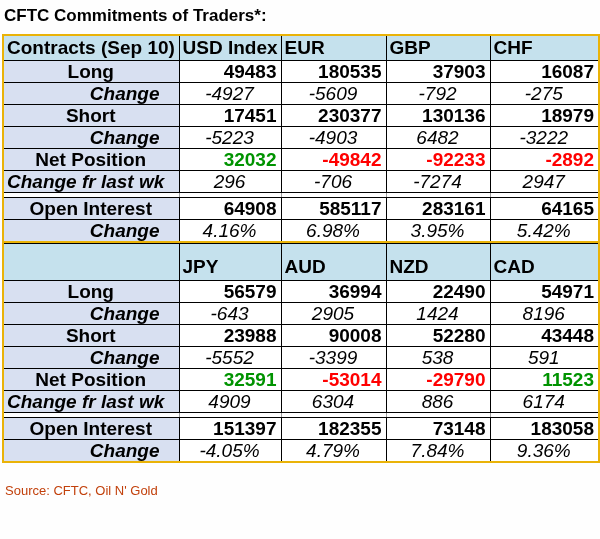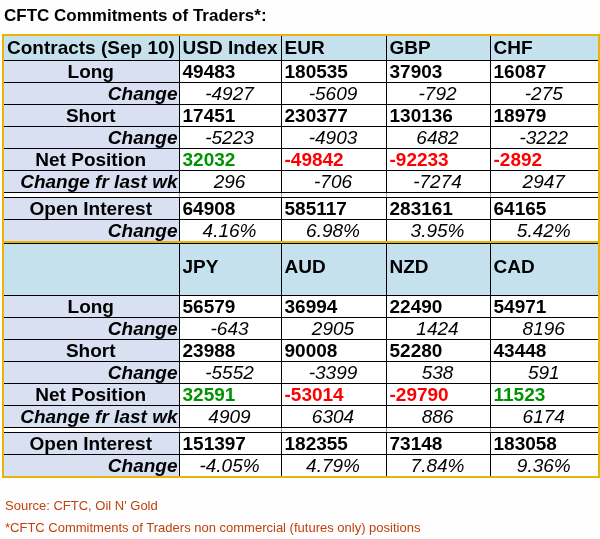--- a/index.html
+++ b/index.html
@@ -14,26 +14,26 @@
 
   col.c0 { width:176px; } col.c1 { width:102px; } col.c2 { width:105px; }
   col.c3 { width:104px; } col.c4 { width:109px; }
 
   td { border:1px solid #000; font-size:19px; font-weight:bold; height:21px;
        line-height:21px; padding:0 4px 0 3px; white-space:nowrap; overflow:hidden;
        background:#fff; }
 
   thead td { background:var(--header-bg,#C5E1ED); }
   .t1 thead td { height:24px; line-height:24px; }
-  .t2 thead td { height:31px; vertical-align:bottom; line-height:17px; padding-bottom:20px; }
+  .t2 thead td { height:31px; vertical-align:bottom; line-height:17px; padding-bottom:5px; }
 
   td.lbl { background:var(--label-bg,#D8E0F1);text-align:center; }
-  tr.change td.lbl { text-align:right; font-style:italic; padding-right:1px; }
+  tr.change td.lbl { text-align:right; font-style:italic; padding-right:19px; }
   tr.change td.val { text-align:center; font-style:italic; font-weight:normal; }
-  tr.value td.val, tr.net td.val { text-align:left; }
+  tr.value td.val, tr.net td.val { text-align:right; }
   tr.net td.pos { color:var(--pos,#009300); }
   tr.net td.neg { color:var(--neg,#FF0000); }
 
   tr.spacer td { height:4px; line-height:4px; padding:0; background:#fff;
                  border-left-color:#9a9a9a; border-right-color:#9a9a9a; }
 
   .footer { margin:17px 0 0 5px; font-size:13px; line-height:22px; color:#c2410c; }
 </style>
 </head>
 <body>
@@ -205,16 +205,15 @@
           <td class="val">-4.05%</td>
           <td class="val">4.79%</td>
           <td class="val">7.84%</td>
           <td class="val">9.36%</td>
         </tr>
       </tbody>
     </table>
 
   <div class="footer">
     <div>Source: CFTC, Oil N' Gold</div>
-    <div>*CFTC Commitments of Traders non commercial (futures only) positions</div>
   </div>
 
 </div>
 
 </body></html>

